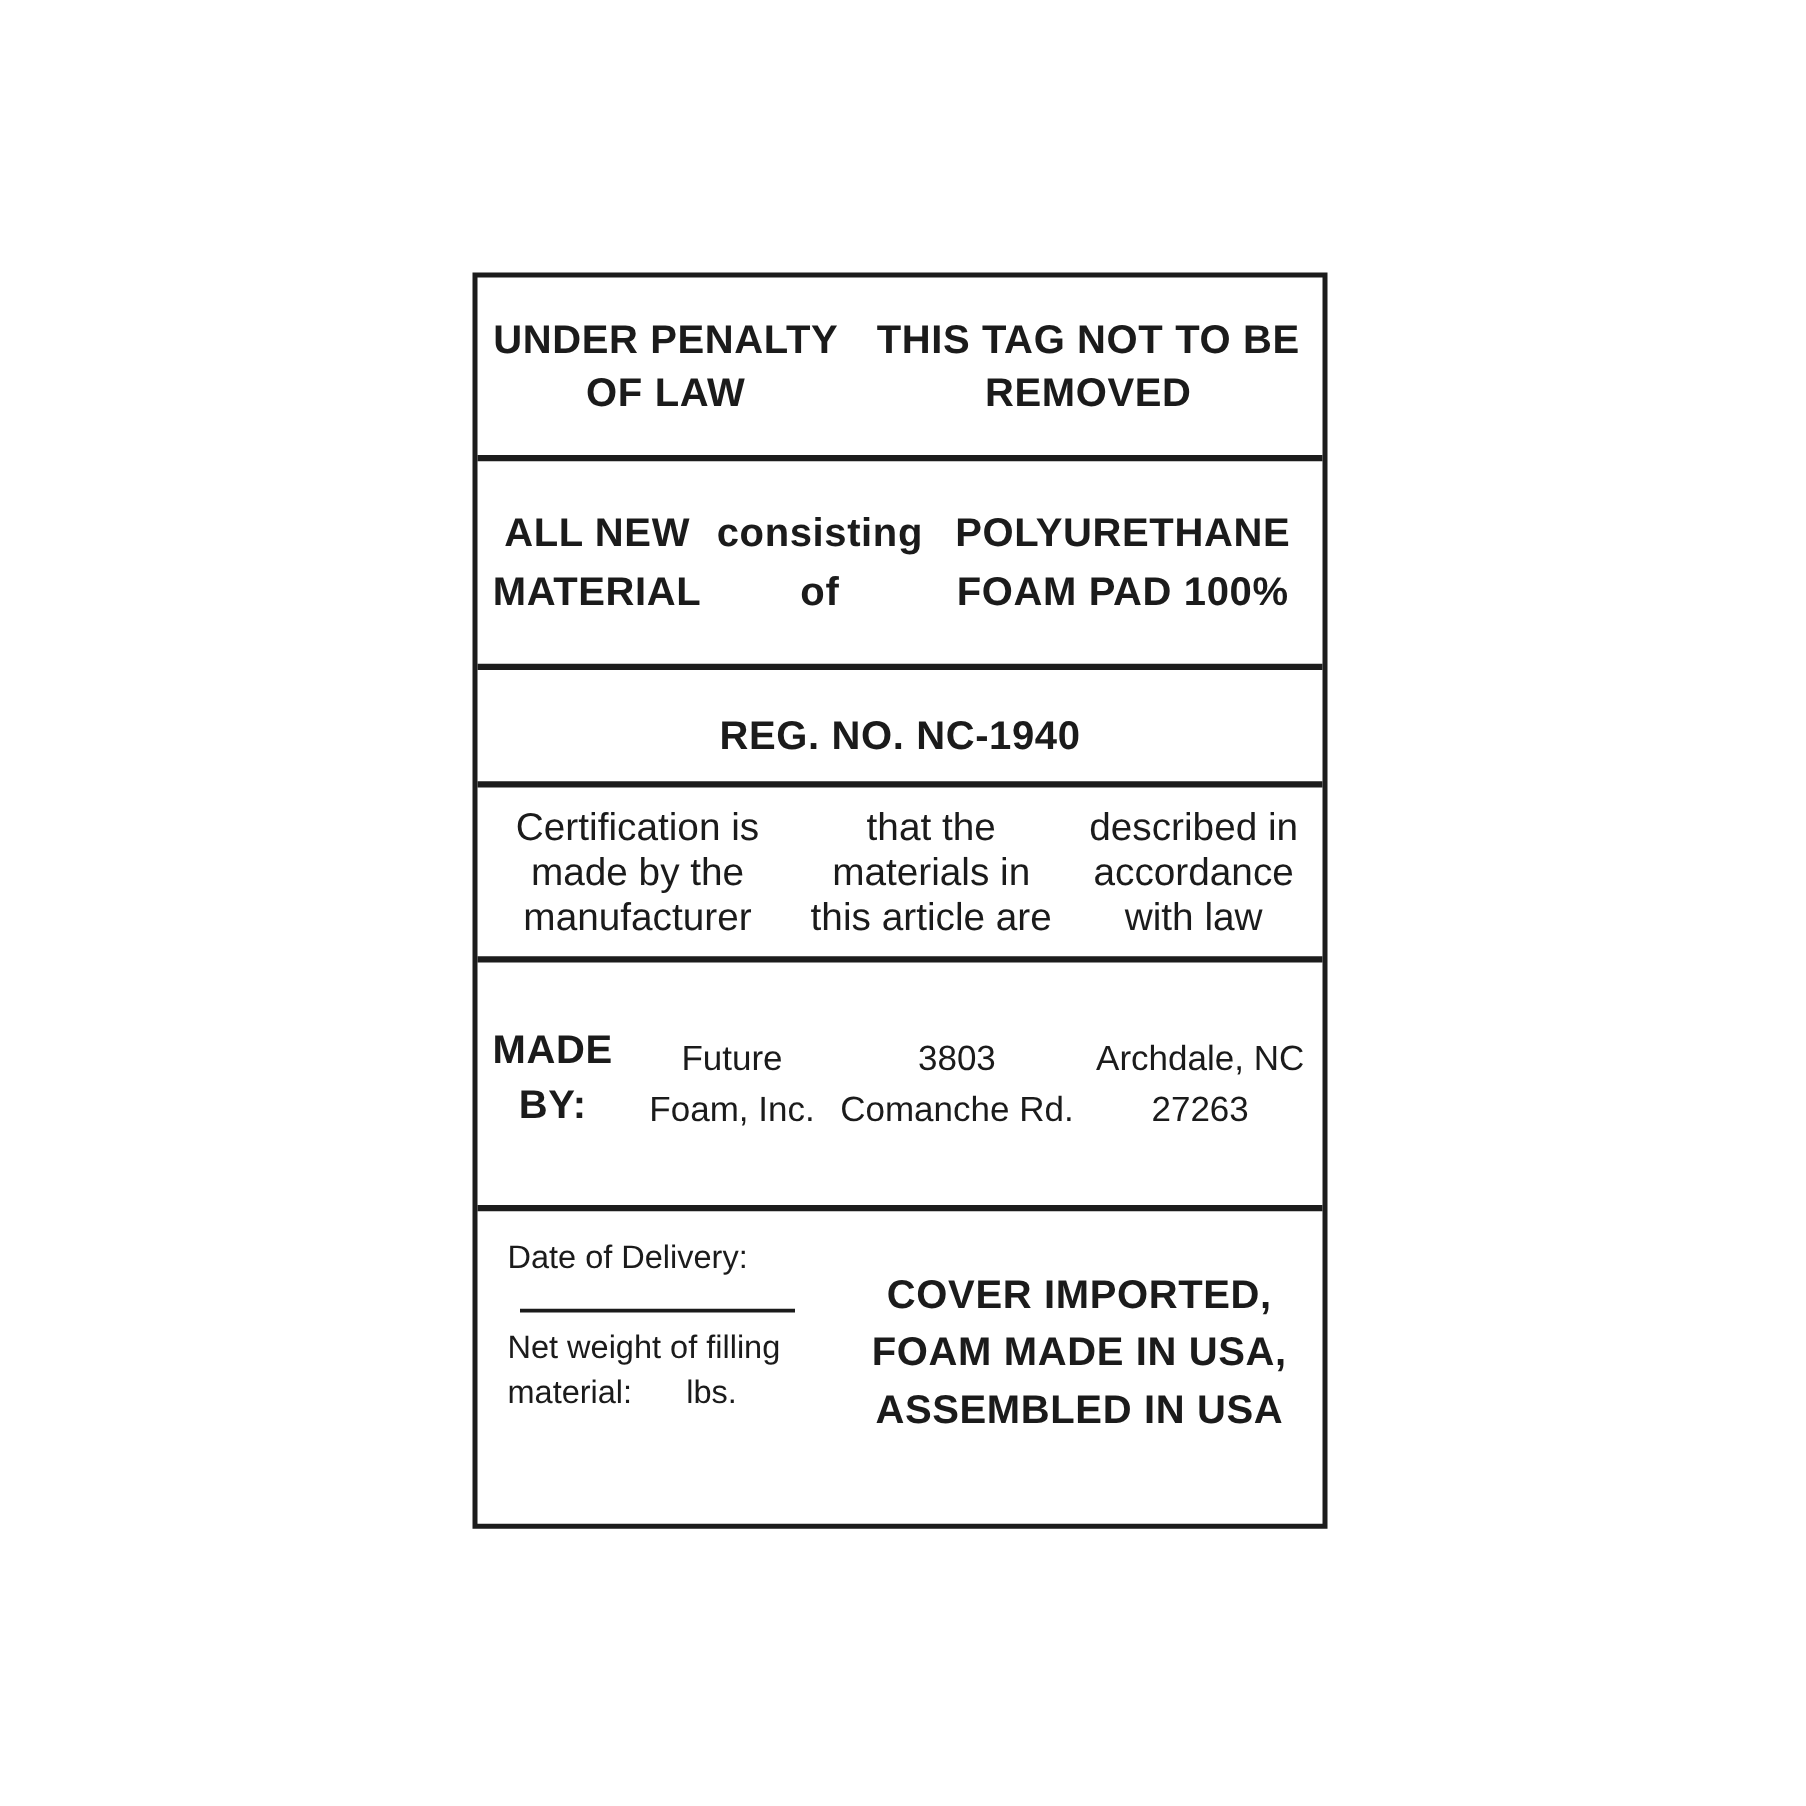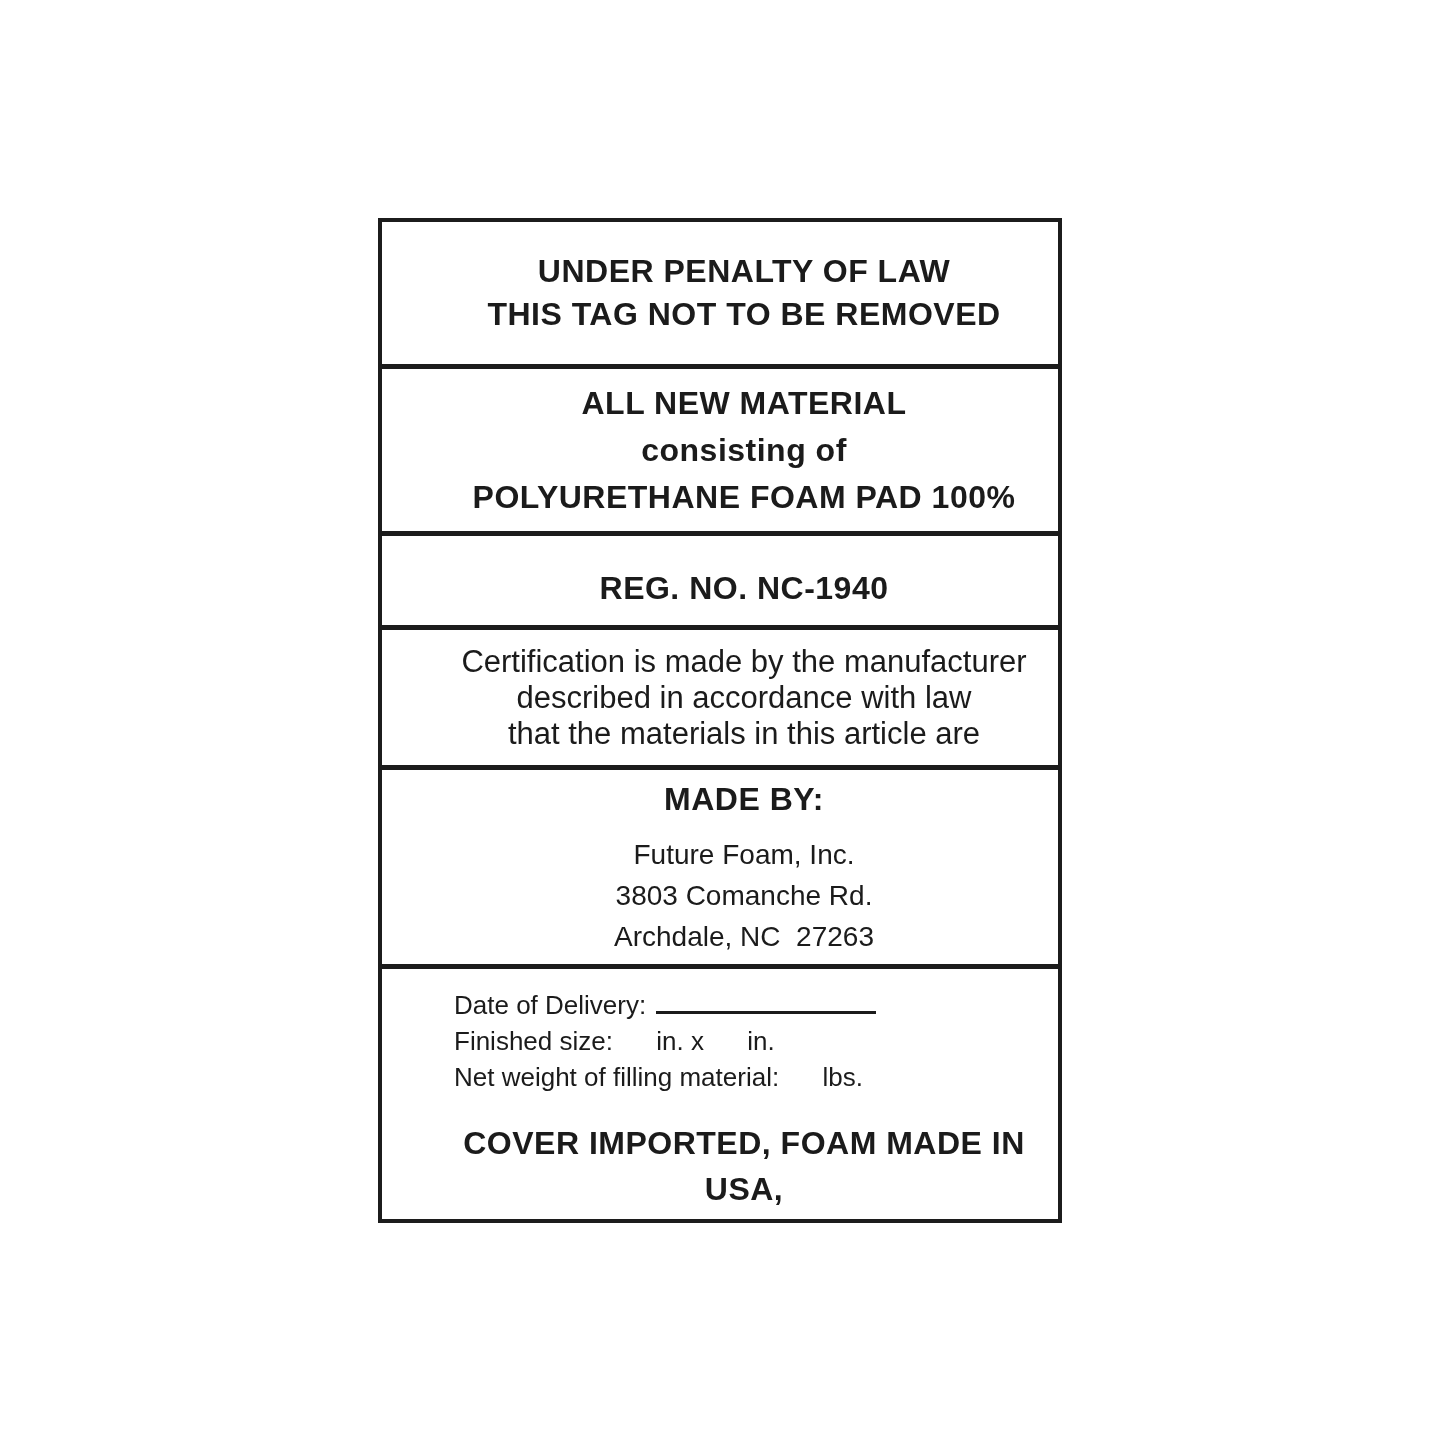--- a/index.html
+++ b/index.html
@@ -24,26 +24,24 @@
     box-sizing: border-box;
     border: 4px solid #1c1c1c;
     background: #ffffff;
     display: flex;
     flex-direction: column;
   }
   .sec {
     box-sizing: border-box;
     border-bottom: 5px solid #1c1c1c;
     display: flex;
-    flex-direction: column;
     justify-content: center;
     align-items: center;
     text-align: center;
     overflow: hidden;
-    padding-left: 48px;
   }
   .sec--penalty       { flex: 0 0 147px; }
   .sec--material      { flex: 0 0 167px; }
   .sec--registration  { flex: 0 0 78px; margin-top: 16px;  }
   .sec--certification { flex: 0 0 140px; }
   .sec--madeby        { flex: 0 0 199px; }
   .sec--details {
     flex: 1 1 auto;
     border-bottom: none;
     justify-content: flex-start;
@@ -120,35 +118,34 @@
       <div class="hline-lg">consisting of</div>
       <div class="hline-lg">POLYURETHANE FOAM PAD 100%</div>
     </section>
 
     <section class="sec sec--registration">
       <div class="hline-lg">REG. NO. NC-1940</div>
     </section>
 
     <section class="sec sec--certification">
       <div class="cert-line">Certification is made by the manufacturer</div>
+      <div class="cert-line">that the materials in this article are</div>
       <div class="cert-line">described in accordance with law</div>
-      <div class="cert-line">that the materials in this article are</div>
     </section>
 
     <section class="sec sec--madeby">
       <div class="madeby-heading">MADE BY:</div>
       <div class="addr-line">Future Foam, Inc.</div>
       <div class="addr-line">3803 Comanche Rd.</div>
       <div class="addr-line">Archdale, NC  27263</div>
     </section>
 
     <section class="sec sec--details">
       <div class="fill-lines">
         <div class="fill-line"><span>Date of Delivery:</span><span class="blank-line"></span></div>
-        <div class="fill-line">Finished size:      in. x      in.</div>
         <div class="fill-line">Net weight of filling material:      lbs.</div>
       </div>
       <div class="origin-block">
         <div class="origin-line">COVER IMPORTED, FOAM MADE IN USA,</div>
         <div class="origin-line">ASSEMBLED IN USA</div>
       </div>
     </section>
 
   </div>
 </div>

